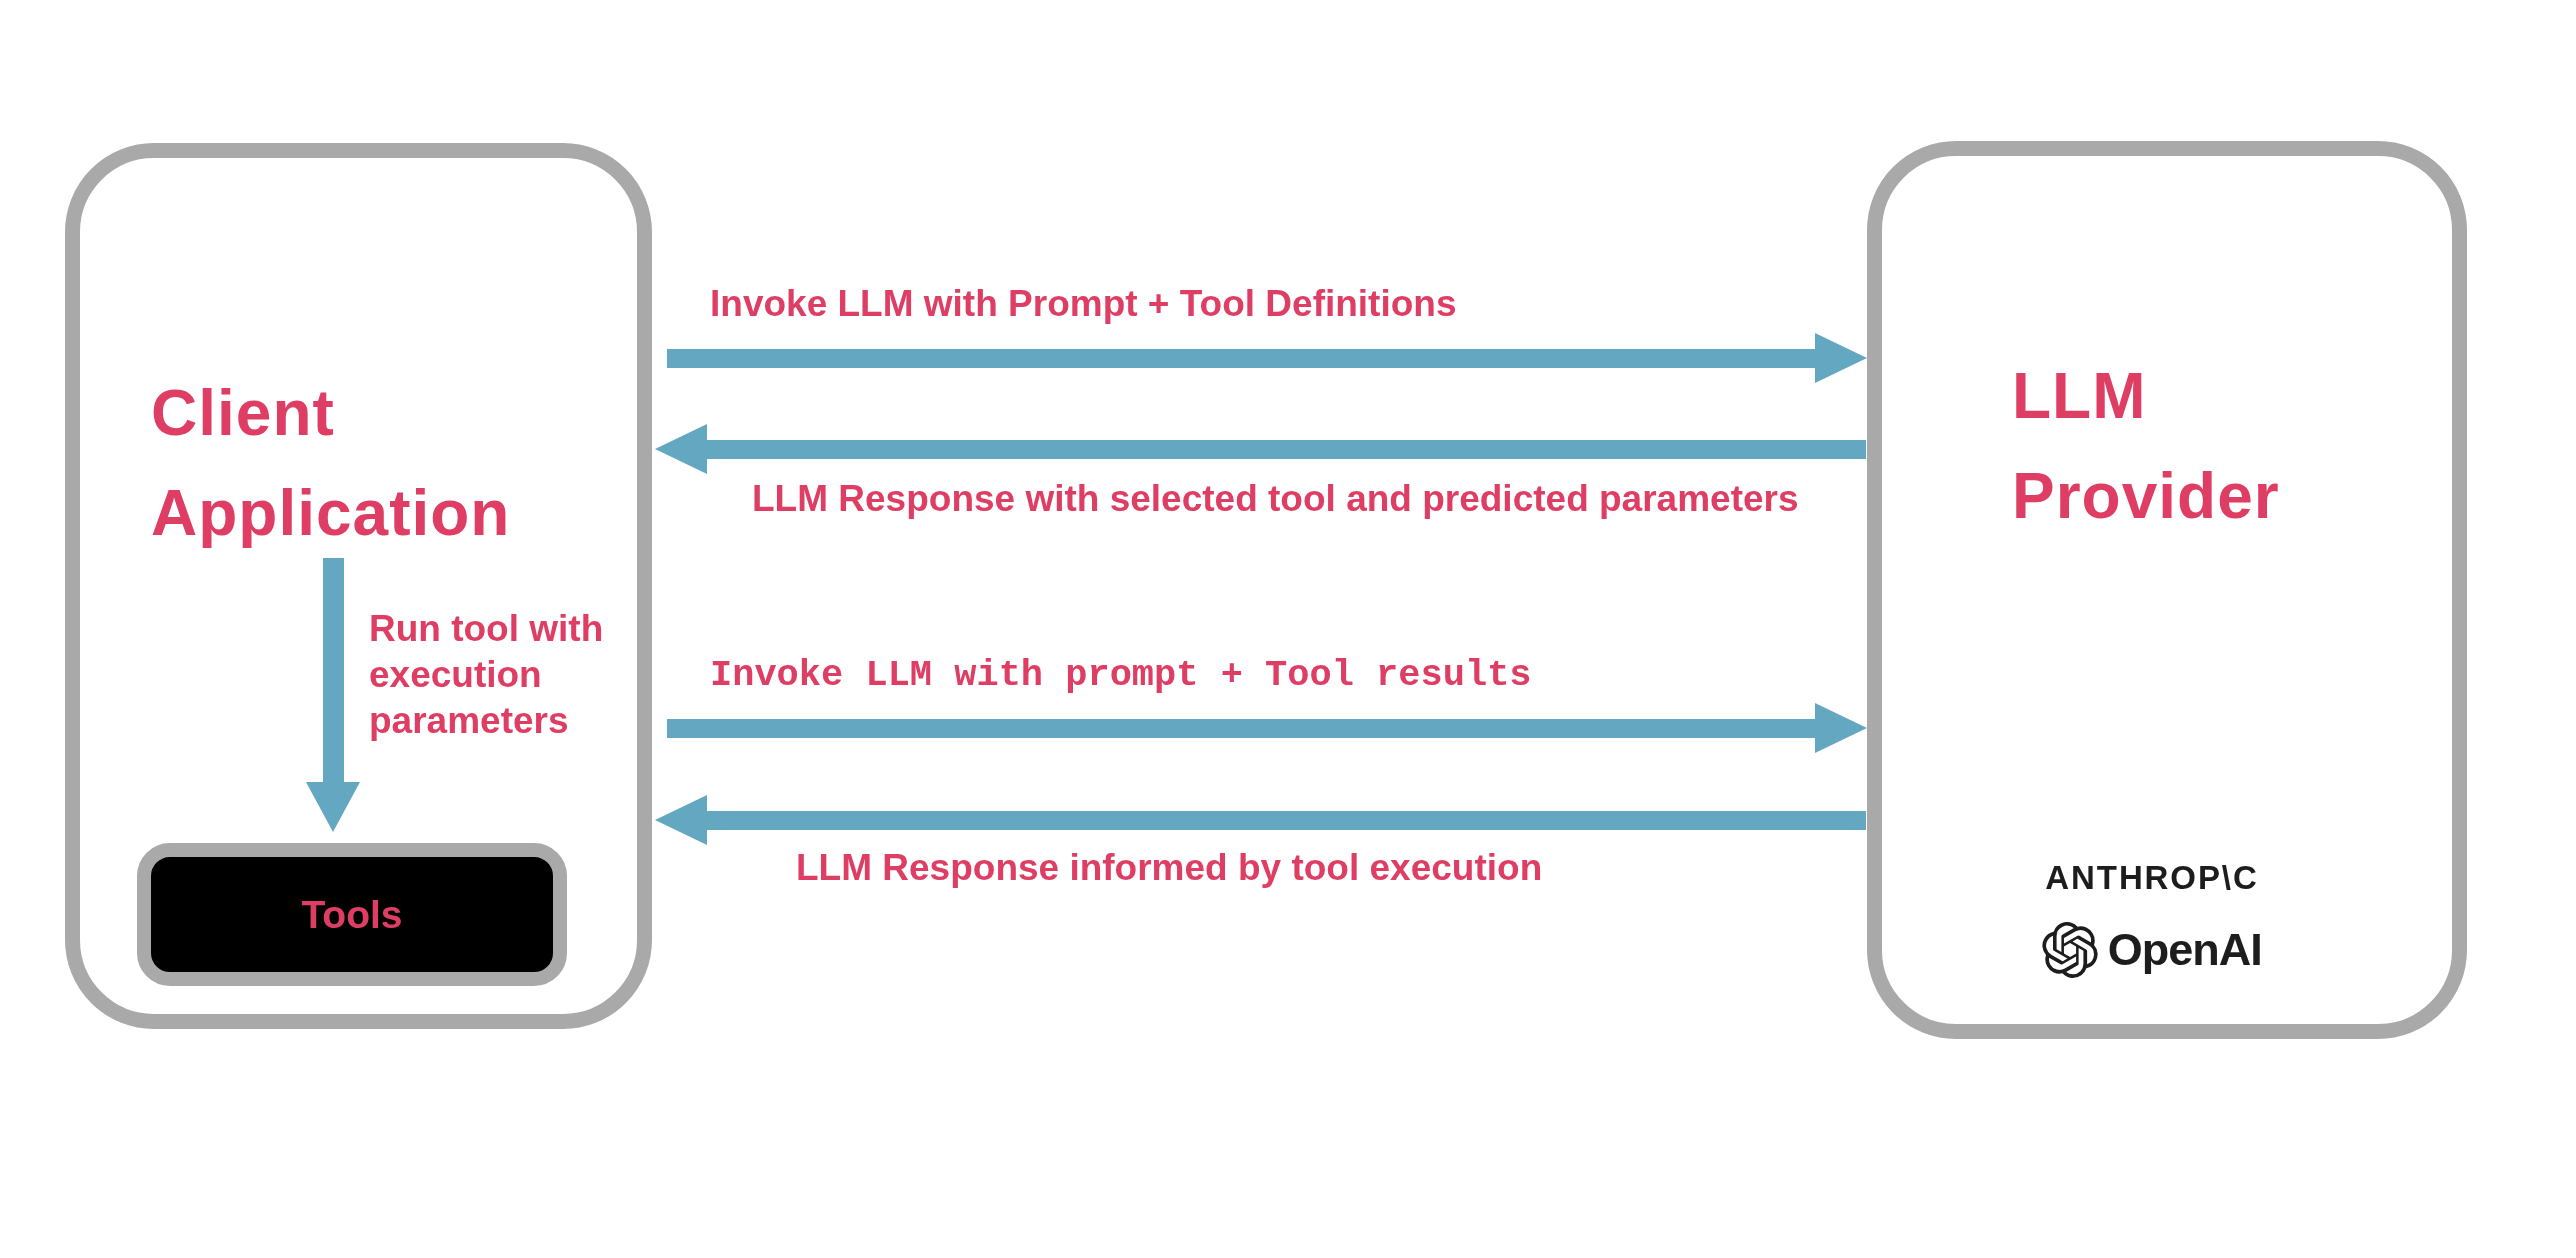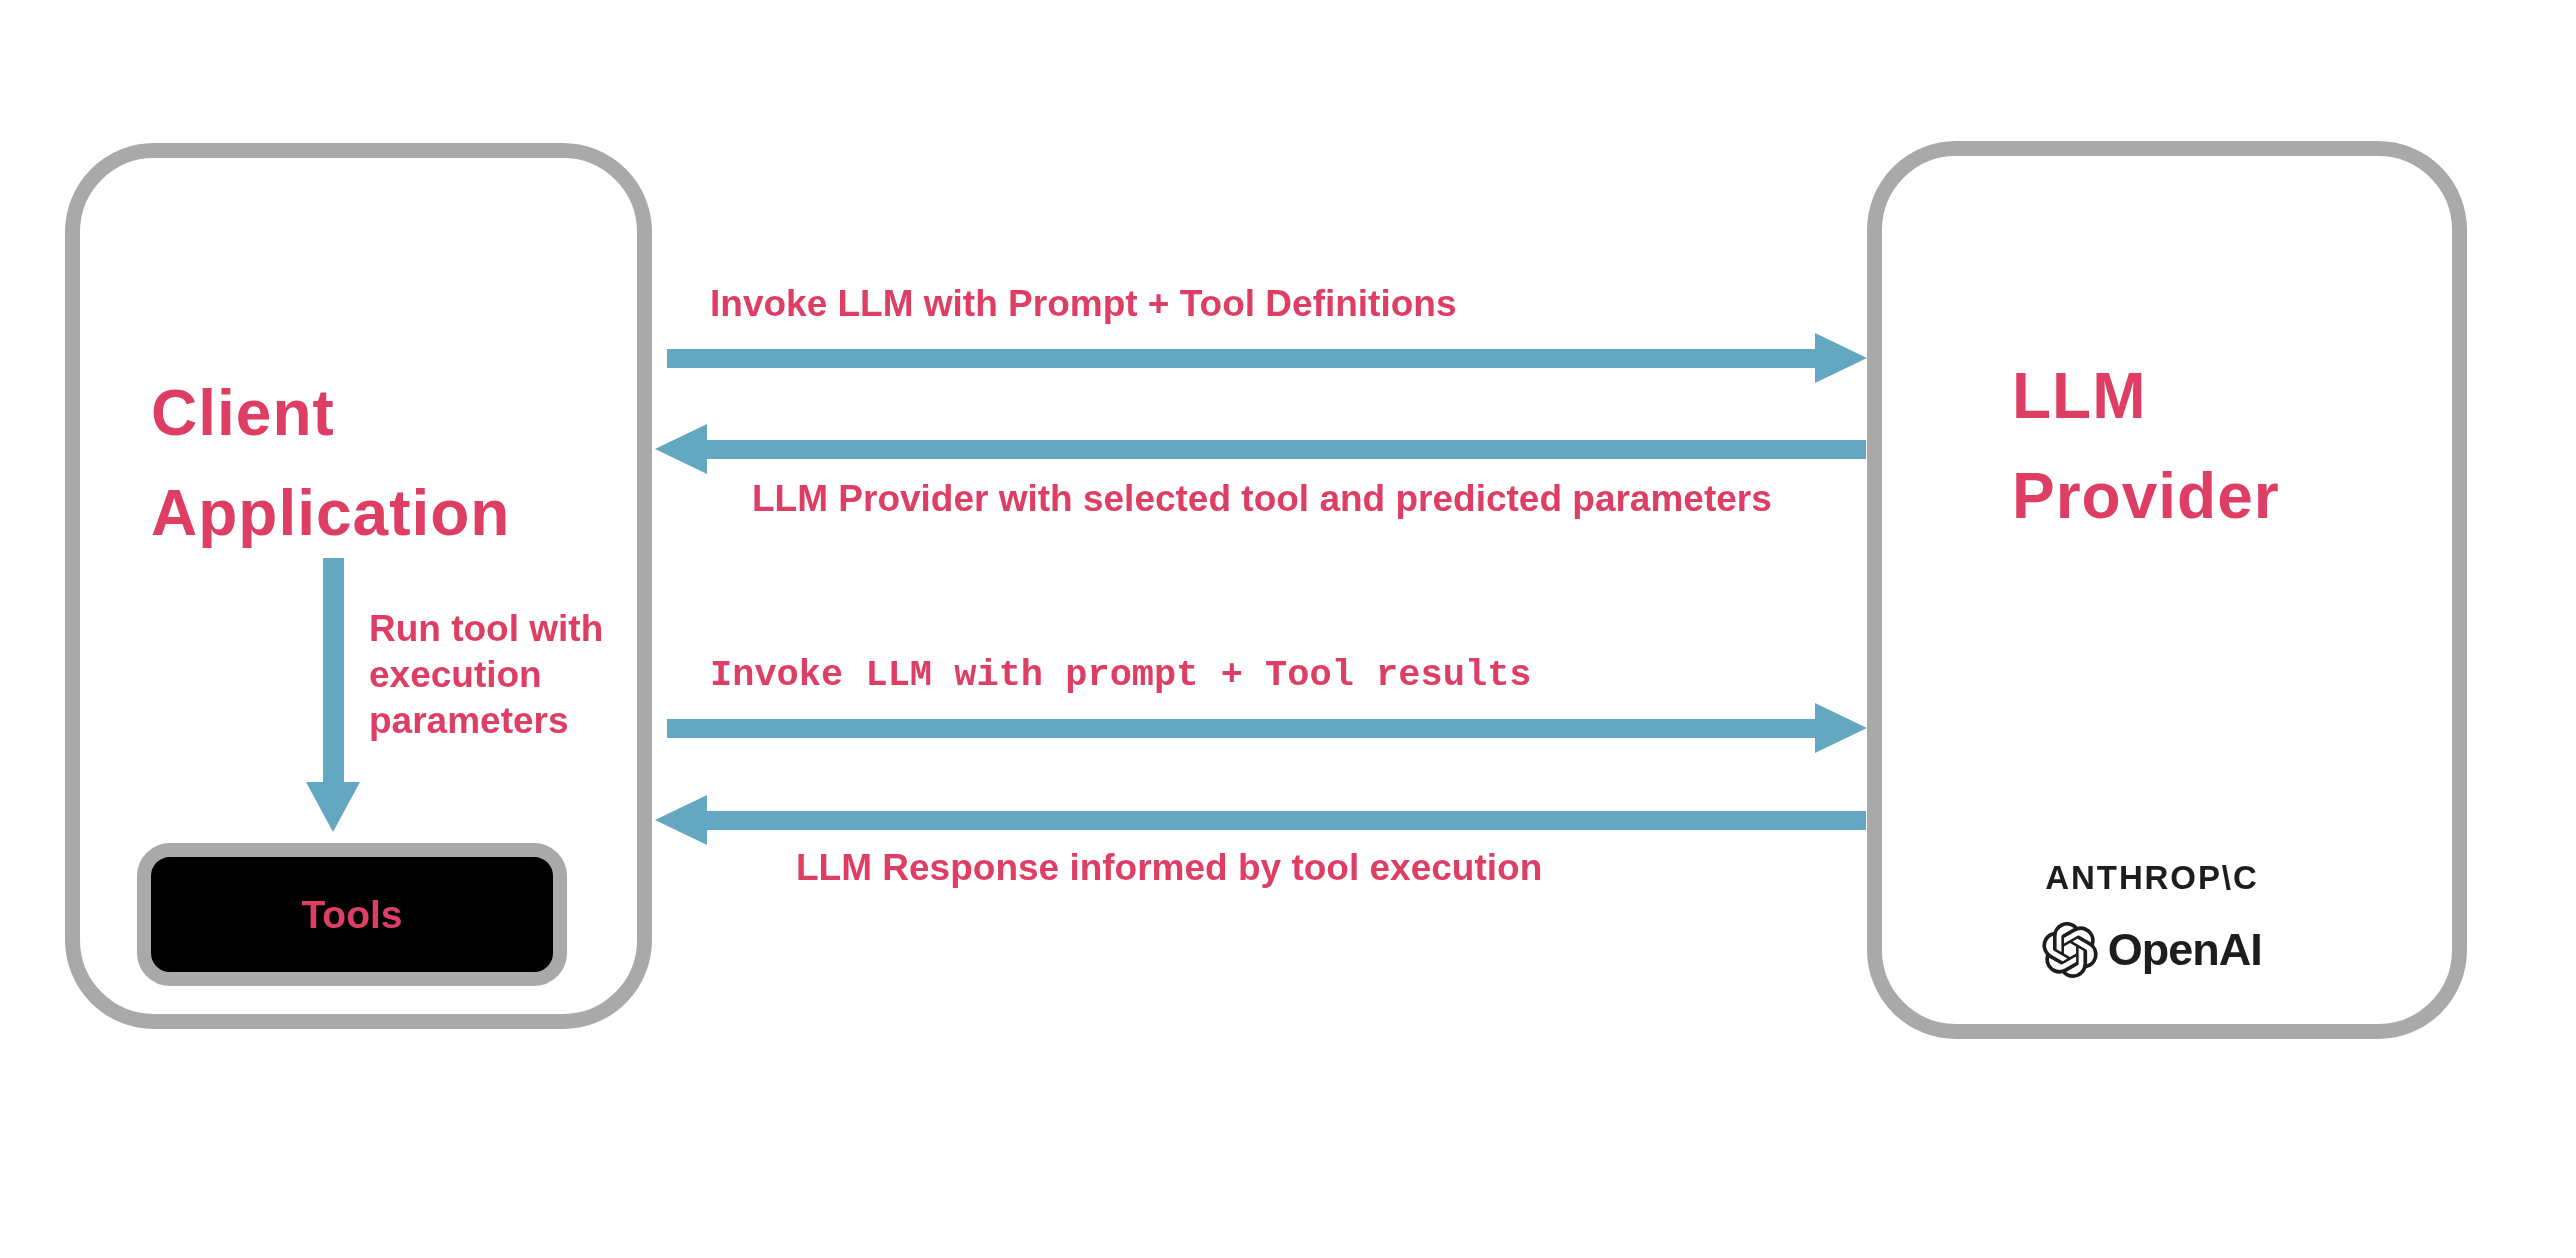--- a/index.html
+++ b/index.html
@@ -98,21 +98,21 @@
   <div>
     <div class="shaft-h" style="left:667px;top:349px;width:1148px;"></div>
     <div class="head-right" style="left:1815px;top:333px;"></div>
   </div>
   <div class="arrow-label" style="left:710px;top:282px;">Invoke LLM with Prompt + Tool Definitions</div>
 
   <div>
     <div class="head-left" style="left:655px;top:424px;"></div>
     <div class="shaft-h" style="left:707px;top:440px;width:1159px;"></div>
   </div>
-  <div class="arrow-label" style="left:752px;top:477px;">LLM Provider with selected tool and predicted parameters</div>
+  <div class="arrow-label" style="left:752px;top:477px;">LLM Response with selected tool and predicted parameters</div>
 
   <div>
     <div class="shaft-h" style="left:667px;top:719px;width:1148px;"></div>
     <div class="head-right" style="left:1815px;top:703px;"></div>
   </div>
   <div class="arrow-label" style="left:710px;top:653px;font-family:Liberation Mono, monospace;">Invoke LLM with prompt + Tool results</div>
 
   <div>
     <div class="head-left" style="left:655px;top:795px;"></div>
     <div class="shaft-h" style="left:707px;top:811px;width:1159px;"></div>

